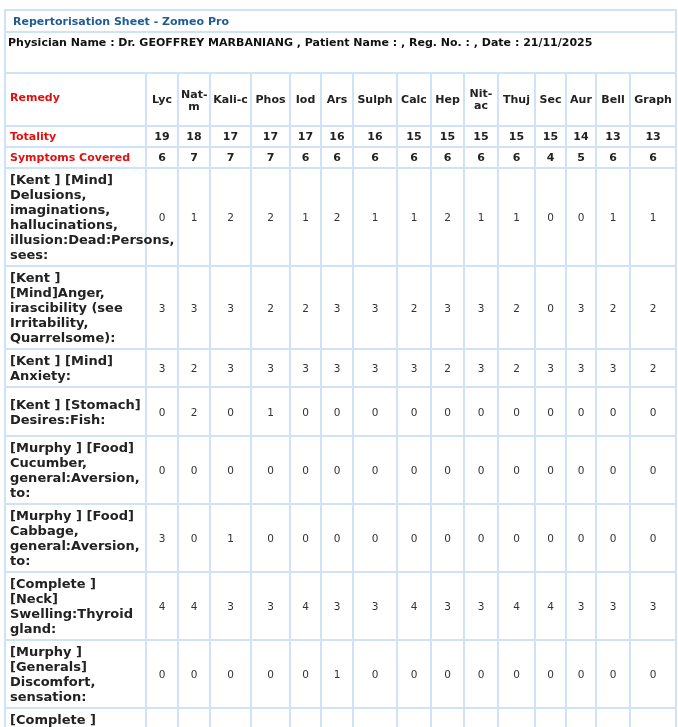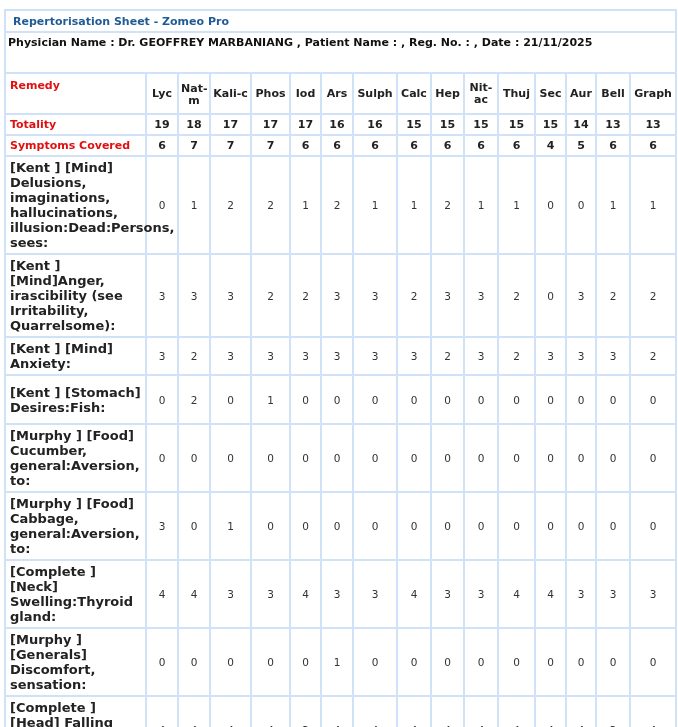--- a/index.html
+++ b/index.html
@@ -14,21 +14,21 @@
       font-size: 11px;
       vertical-align: middle;
     }
     .title-cell {
       height: 20px; color: #1f5b96; font-weight: bold; font-size: 11.5px; padding-left: 7px !important;
     }
     .phys-cell {
       height: 36px; vertical-align: top !important; font-weight: bold; font-size: 11.5px; color: #111; padding-top: 3px !important; padding-left: 2px !important;
     }
     .hdr td { height: 33px; font-weight: bold; text-align: center; color: #222; line-height: 12px; font-size: 11px; padding: 0 2px; }
-    .hdr td.lbl { text-align: left; vertical-align: top; padding-top: 6px; color: #e01010; padding-left: 4px; }
+    .hdr td.lbl { text-align: left; vertical-align: top; padding-top: 18px; color: #e01010; padding-left: 4px; }
     .red { color: #e01010; font-weight: bold; text-align: left !important; }
     .sum td { height: 19px; font-weight: bold; text-align: center; font-size: 11px; }
     .sum td.red { padding-left: 4px; }
     .row td { text-align: center; font-size: 10.5px; color: #333; }
     .row td.sym { text-align: left; font-weight: bold; font-size: 13px; line-height: 15px; color: #222; padding: 3px 3px 3px 4px; }
   </style>
 </head>
 <body>
 
 <table class="sheet">

